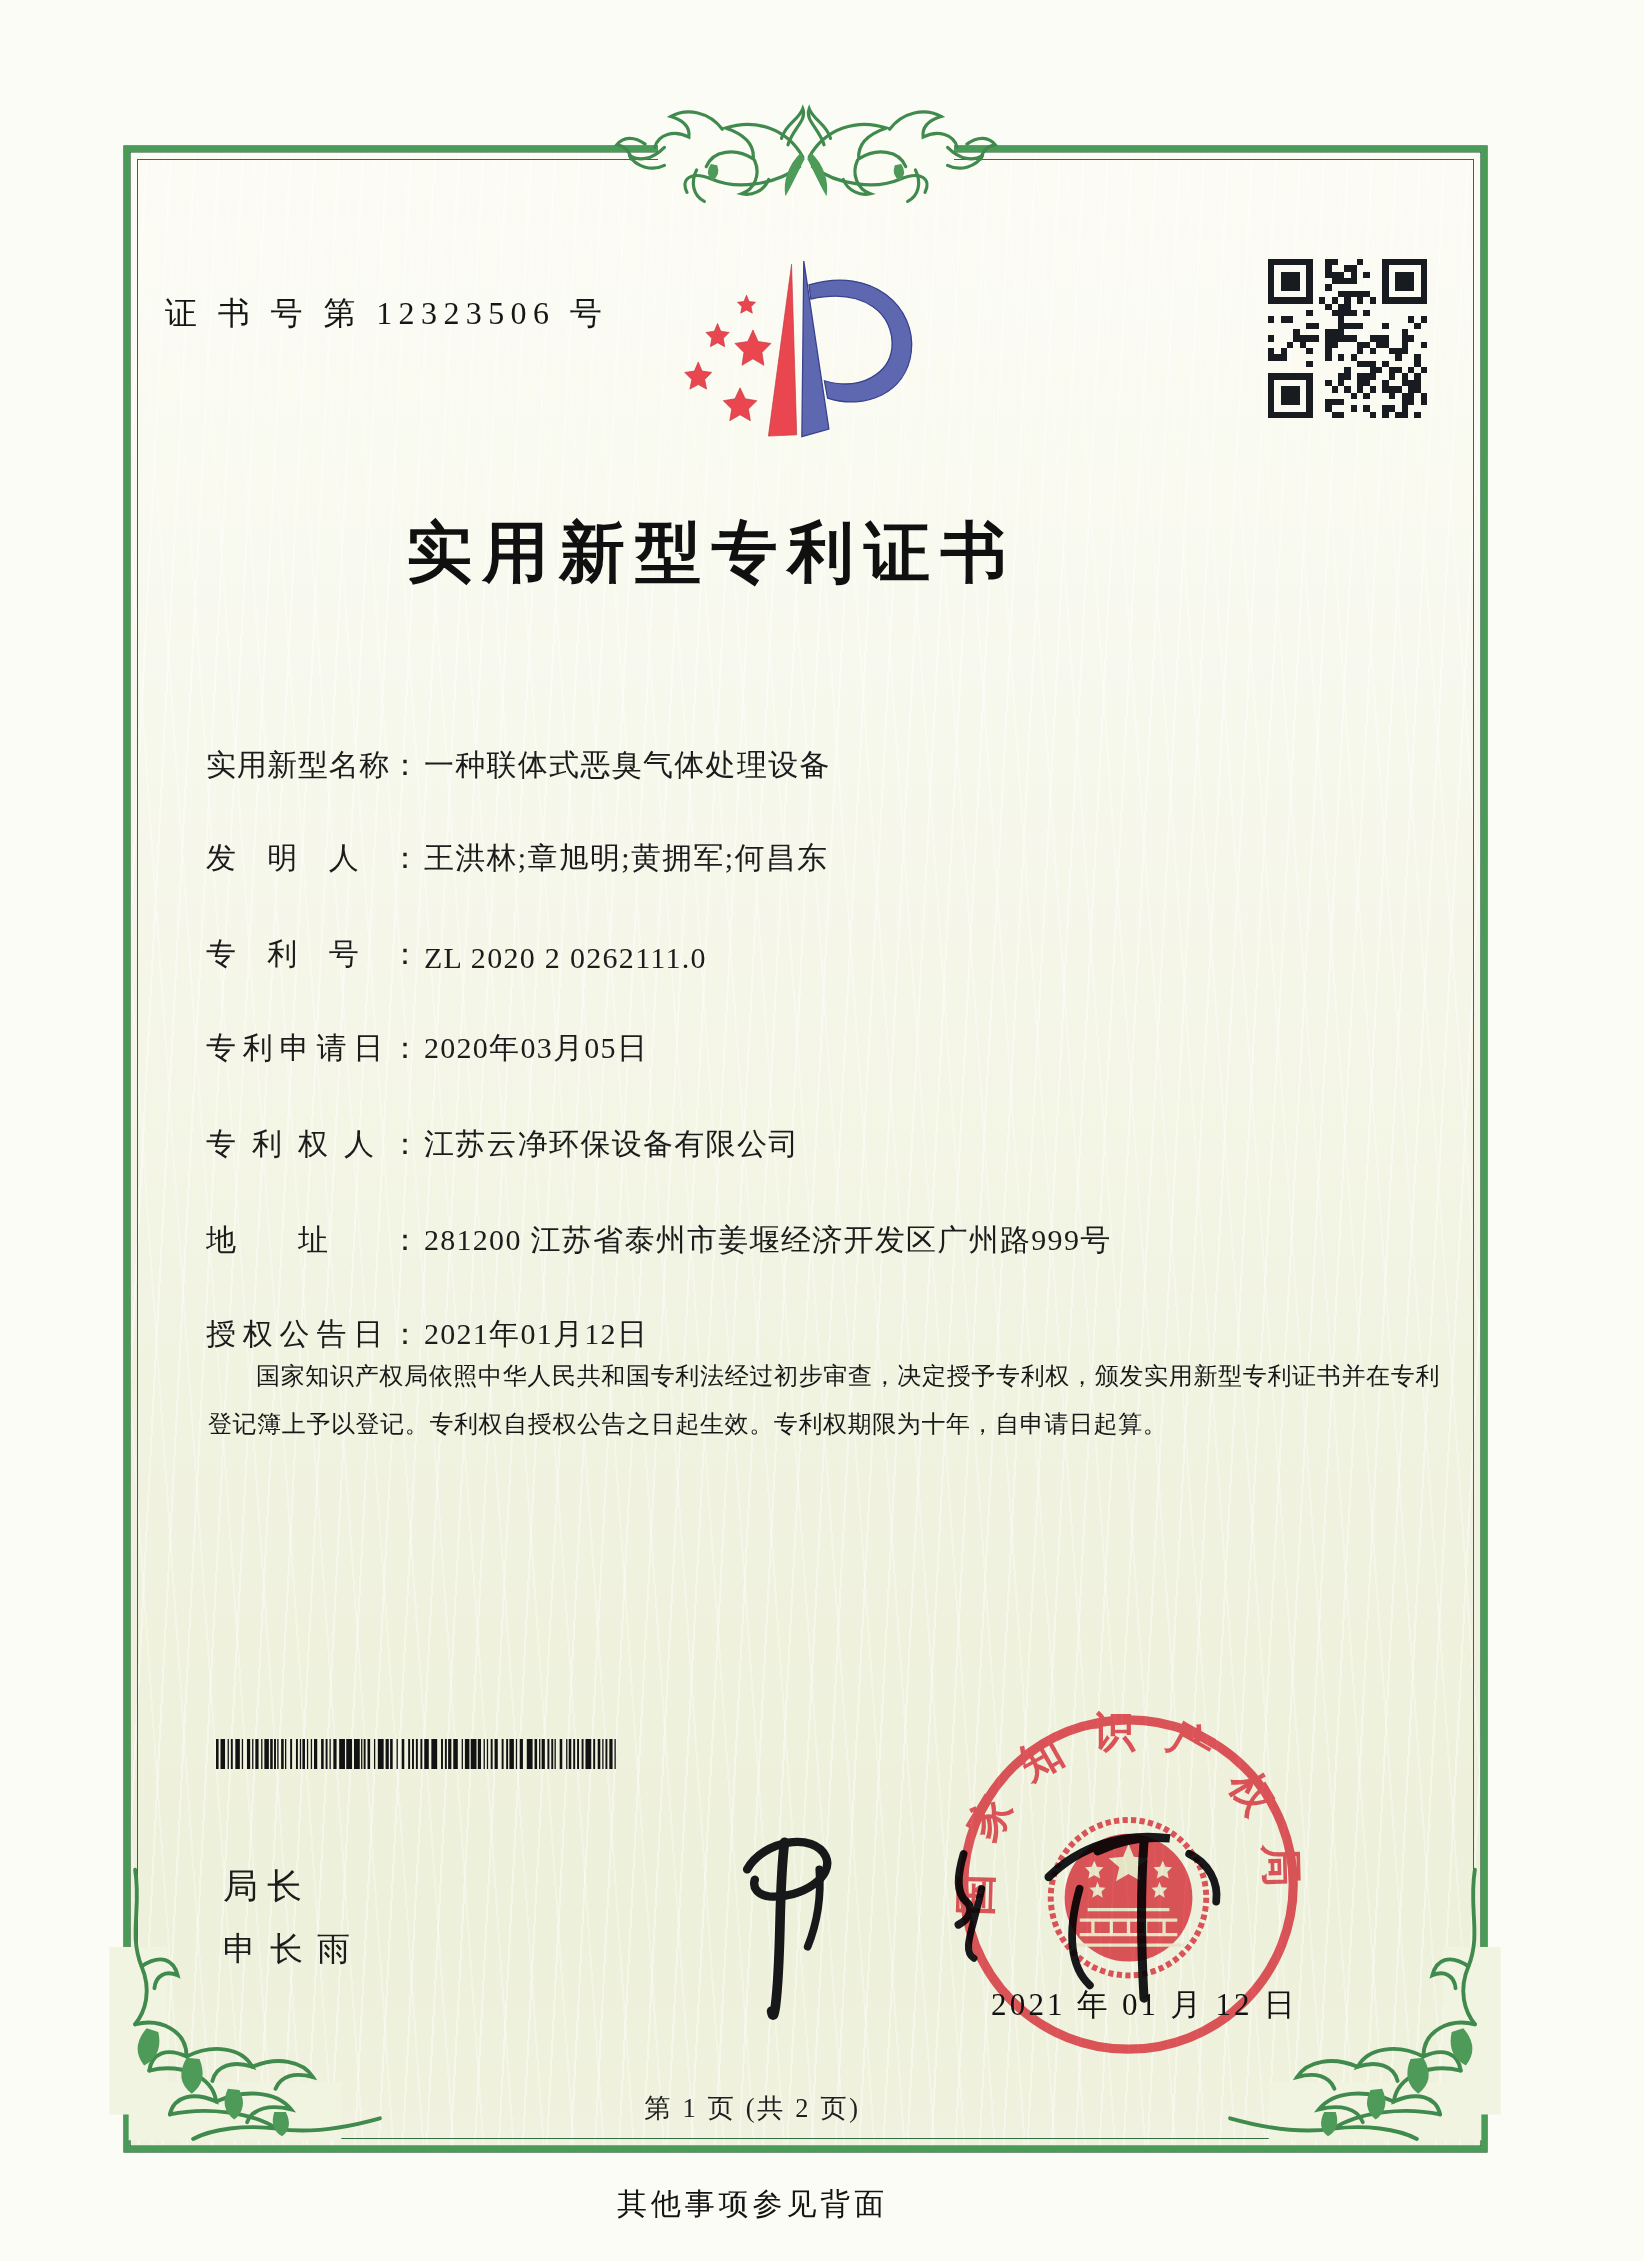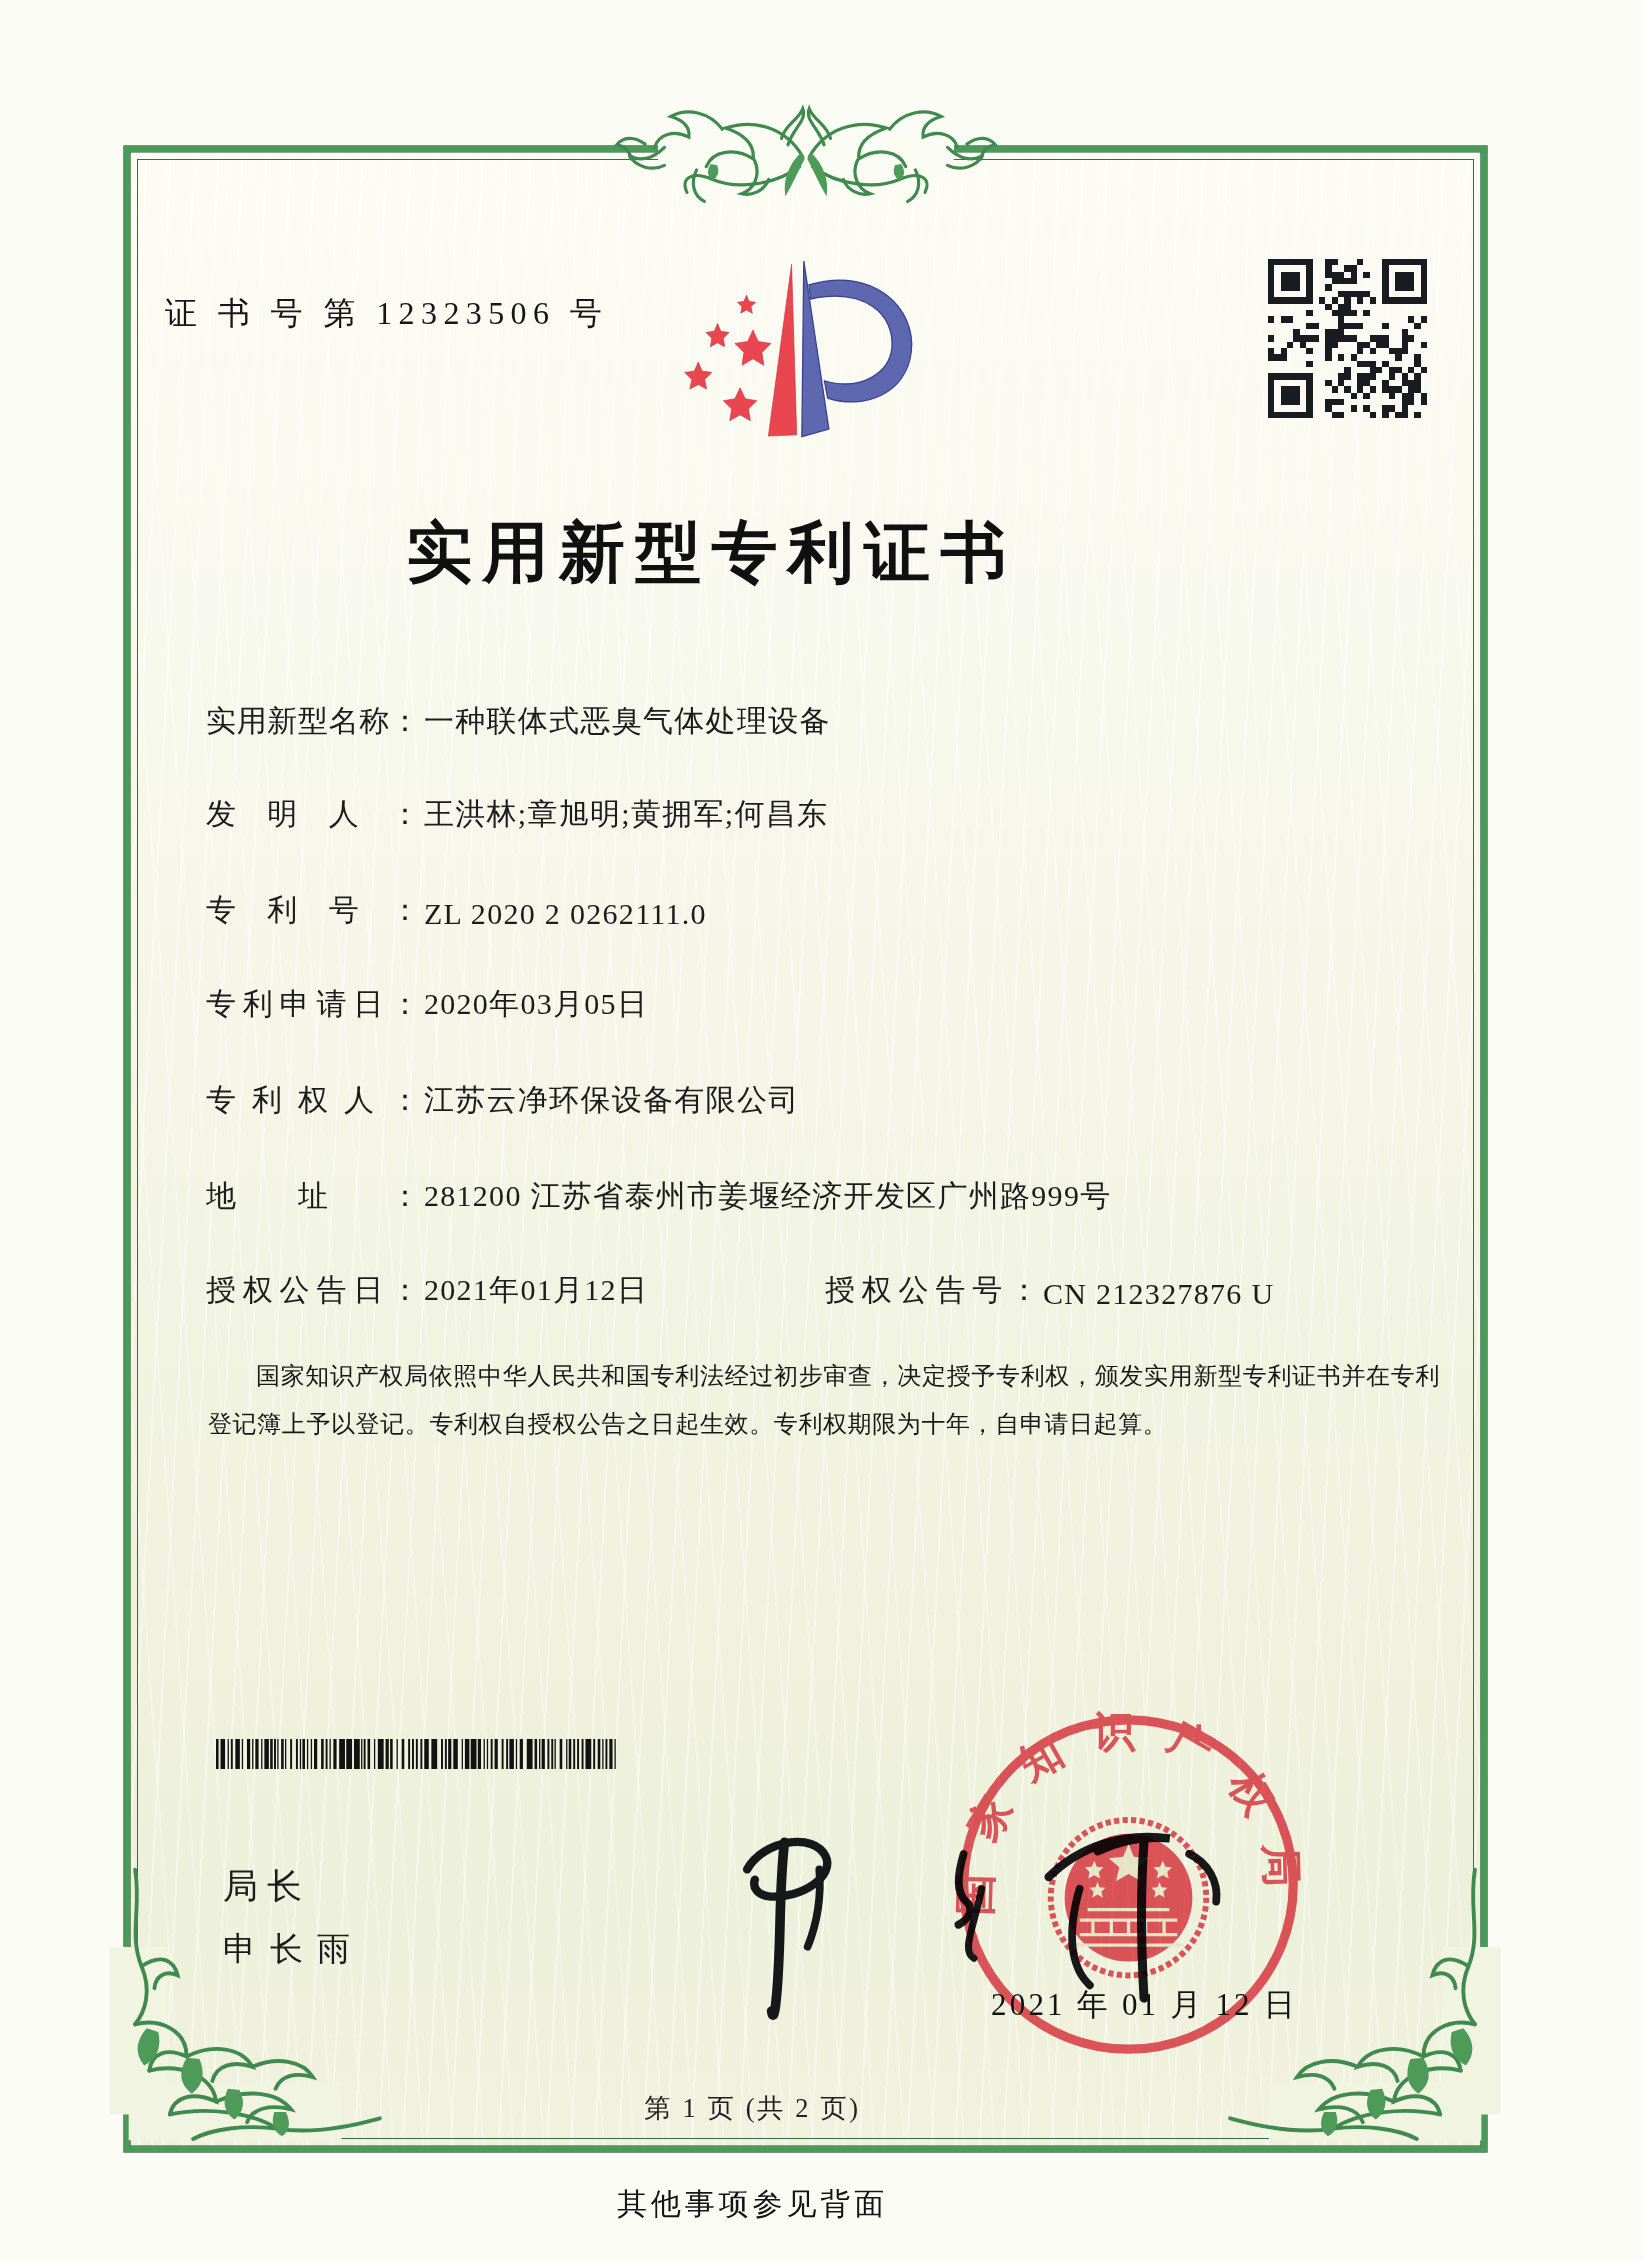--- a/index.html
+++ b/index.html
@@ -52,20 +52,21 @@
     text-align:center;font-family:"Liberation Sans","DejaVu Sans",sans-serif;
     font-weight:bold;font-size:66px;letter-spacing:10.3px;color:#101010;
   }
   .logo{position:absolute;left:677px;top:251px;width:251px;height:199px}
   .qr{position:absolute;left:1268px;top:259px;width:159px;height:159px}
   .row{position:absolute;left:206px;width:1234px;font-size:30px;white-space:nowrap}
   .row-label{
     display:inline-block;width:214px;
     text-align:justify;text-align-last:justify;
     vertical-align:bottom;
+    margin-top:44px;
   }
   .row-value{padding-left:3.9px;letter-spacing:1.3px}
   .row-group2{position:absolute;left:619px;top:0;white-space:nowrap}
   .paras{
     position:absolute;left:208px;top:1352px;width:1232px;
     font-size:24px;line-height:48px;text-align:justify;letter-spacing:0.6px;color:#181818;
   }
   .paras p{text-indent:2em}
   .barcode{position:absolute;left:216px;top:1739px;width:403px;height:30px}
   .officer-title{position:absolute;left:223px;top:1863px;font-size:35px;letter-spacing:9px}
@@ -455,23 +456,20 @@
   <span class="row-label">专利申请日：</span><span class="row-value">2020年03月05日</span>
 </div>
 <div class="row" style="top:1080px">
   <span class="row-label">专利权人：</span><span class="row-value">江苏云净环保设备有限公司</span>
 </div>
 <div class="row" style="top:1176px">
   <span class="row-label">地址：</span><span class="row-value">281200  江苏省泰州市姜堰经济开发区广州路999号</span>
 </div>
 <div class="row" style="top:1270px">
   <span class="row-label">授权公告日：</span><span class="row-value">2021年01月12日</span>
-  <span class="row-group2">
-    <span class="row-label">授权公告号：</span><span class="row-value">CN 212327876 U</span>
-  </span>
 </div>
 
 <div class="paras">
   <p>国家知识产权局依照中华人民共和国专利法经过初步审查，决定授予专利权，颁发实用新型专利证书并在专利登记簿上予以登记。专利权自授权公告之日起生效。专利权期限为十年，自申请日起算。</p>
 </div>
 
 <svg class="barcode" id="barcode" viewBox="0 0 625 46" preserveAspectRatio="none">
     <rect x="0" y="0" width="4" height="46" fill="#121212"></rect>
     <rect x="7" y="0" width="7" height="46" fill="#121212"></rect>
     <rect x="18" y="0" width="2" height="46" fill="#121212"></rect>

